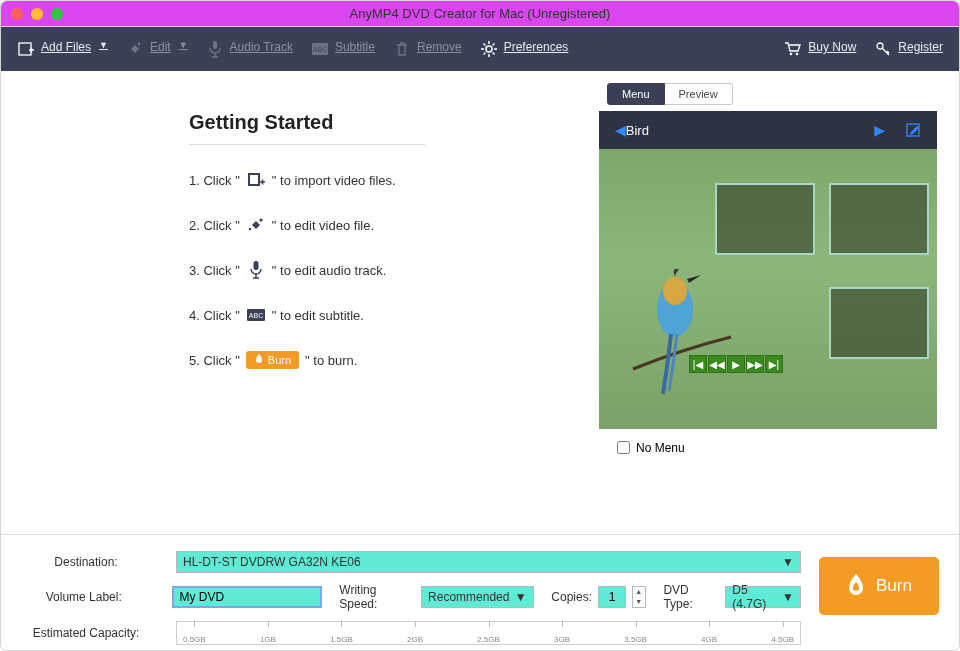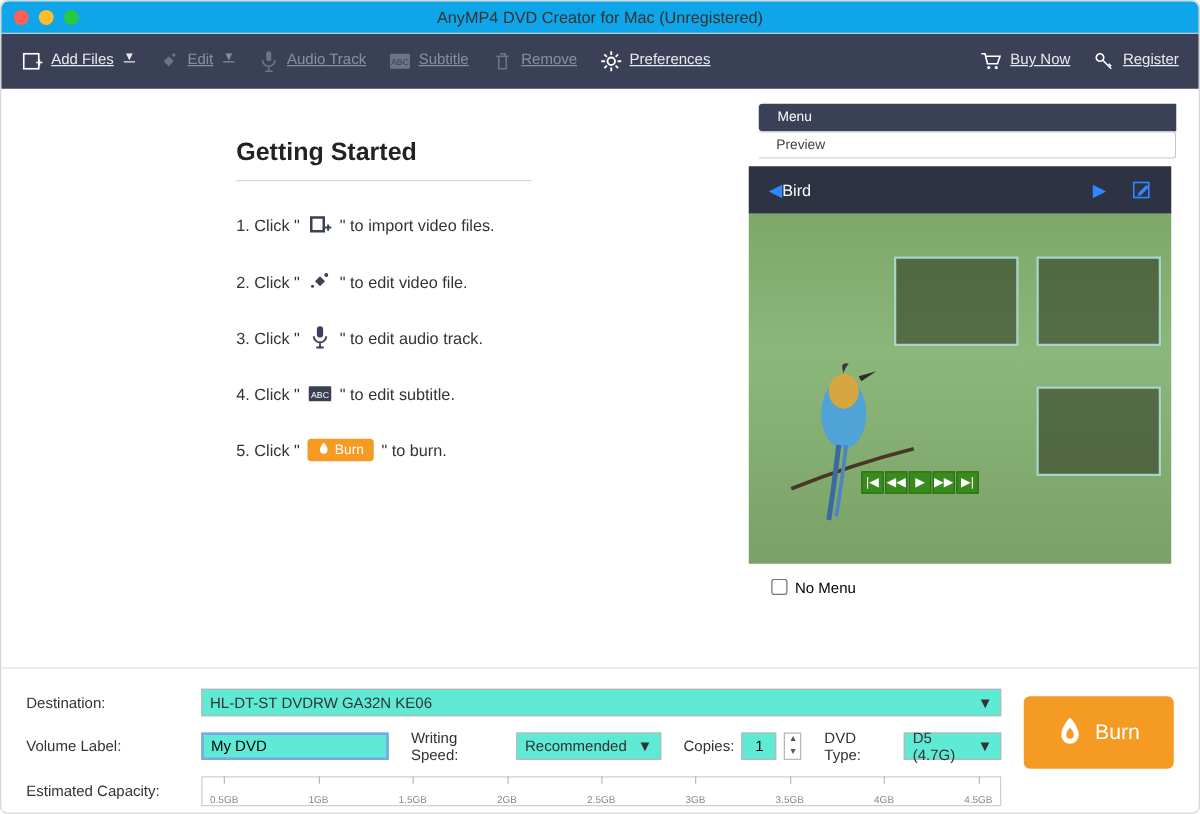--- a/index.html
+++ b/index.html
@@ -1,18 +1,18 @@
 <!DOCTYPE html>
 <html><head>
 <meta charset="utf-8">
 <style>
   * { box-sizing: border-box; margin: 0; padding: 0; font-family: -apple-system, BlinkMacSystemFont, "Segoe UI", Arial, sans-serif; }
   body { background: #fff; width: 960px; height: 651px; overflow: hidden; border:1px solid #d6d6d6; border-radius:6px; position:relative;}
   
-  .titlebar { height:26px; background:#0ea5e9; border-bottom:1px solid #d3d3d3; display:flex; align-items:center; position:relative; border-radius:6px 6px 0 0;}
+  .titlebar { height:26px; background:#d946ef; border-bottom:1px solid #d3d3d3; display:flex; align-items:center; position:relative; border-radius:6px 6px 0 0;}
   .traffic { display:flex; gap:8px; margin-left:10px;}
   .tl-dot { width:12px; height:12px; border-radius:50%; }
   .red{background:#ff5f57;} .yellow{background:#febc2e;} .green{background:#28c840;}
   .title { position:absolute; left:0; right:0; text-align:center; font-size:13px; color:#333; }
   
   .toolbar { background:#3a4156; height:44px; display:flex; align-items:center; padding:0 16px; gap:18px; color:#e8eaf0; font-size:12px;}
   .tb-item { display:flex; align-items:flex-start; gap:6px; cursor:pointer;text-decoration:underline; }
   .tb-item.disabled { opacity:.45; cursor:default;}
   .tb-spacer { flex:1; }
   .tb-icon { display:inline-flex; width:18px; height:18px; align-items:center; justify-content:center;}
@@ -21,21 +21,21 @@
   .main { display:flex; height:calc(651px - 26px - 44px - 118px); }
   .left { flex:1; padding:40px 0 0 0; }
   .gs-wrap { margin-left:188px; width:236px;}
   .gs-title { font-size:20px; font-weight:700; color:#222; padding-bottom:10px; border-bottom:1px solid #d9d9d9; margin-bottom:26px;}
   .steps { list-style:none; font-size:13px; color:#333; }
   .steps li { display:flex; align-items:center; gap:6px; margin-bottom:27px;}
   .inline-icon { display:inline-flex; width:20px; height:18px; align-items:center; justify-content:center; color:#3a4156;}
   .mini-burn { background:#f59a22; color:#fff; font-size:11px; padding:3px 8px; border-radius:3px; display:inline-flex; align-items:center; gap:4px;}
   
   .right { width:360px; padding:12px 18px 0 0;}
-  .tabbar { display:flex; gap:0; margin-left:8px;flex-direction:column;}
+  .tabbar { display:flex; gap:0; margin-left:8px;}
   .tab { font-size:11px; padding:4px 14px; border:1px solid #c7c7c7; background:#fff; cursor:pointer; color:#444;}
   .tab.active { background:#3a4156; color:#fff; border-color:#3a4156;}
   .tab:first-child{border-radius:3px 0 0 3px;}
   .tab:last-child{border-radius:0 3px 3px 0; border-left:none;}
   .preview-box { margin-top:6px; width:338px;}
   .prev-head { background:#2d3343; height:38px; display:flex; align-items:center; justify-content:space-between; padding:0 16px; color:#fff;}
   .prev-head .title-t { flex:1; text-align:left; font-size:13px;}
   .tri { color:#2f88ff; font-size:14px; cursor:pointer;}
   .edit-i { color:#2f88ff; cursor:pointer;}
   .prev-body { height:280px; background:linear-gradient(#7ea86a,#8cb77a 40%,#7aa167); position:relative; overflow:hidden;}
@@ -44,21 +44,21 @@
   .thumb.t1 { top:34px; right:122px;}
   .thumb.t2 { top:34px; right:8px;}
   .thumb.t3 { top:138px; right:8px;}
   .playctrl { position:absolute; left:90px; bottom:56px; display:flex;}
   .pc-btn { width:18px; height:18px; background:#3a8a1e; display:flex; align-items:center; justify-content:center; color:#fff; font-size:10px; margin-right:1px; border:1px solid #2e6f17;}
   .nomenu { margin-top:12px; font-size:12px; display:flex; gap:6px; margin-left:18px;}
   
   .bottom { height:118px; border-top:1px solid #e0e0e0; padding:16px 20px 10px 20px; display:flex; gap:18px;}
   .form { flex:1; font-size:12px; color:#333;}
   .row { display:flex; align-items:center; margin-bottom:10px; gap:6px;}
-  .row label { width:130px; text-align:left; margin-right:4px;}
+  .row label { width:130px; text-align:center; margin-right:19px;}
   .select, .textin { border:1px solid #b8b8b8; height:22px; font-size:12px; padding:0 6px; background:#5eead4;}
   .select { display:flex; align-items:center; justify-content:space-between; cursor:pointer;}
   .dest { flex:1;}
   .vol { width:150px; border:2px solid #7aa8e6;}
   .wspeed { width:116px;}
   .copies { width:28px; text-align:center;}
   .stepper { display:inline-flex; flex-direction:column; border:1px solid #b8b8b8; height:22px; width:14px; font-size:7px; line-height:10px; color:#555;}
   .stepper span{flex:1; text-align:center; cursor:pointer;}
   .dtype { width:78px;}
   .ruler { flex:1; height:24px; border:1px solid #cfcfcf; position:relative; background:#fff;}

